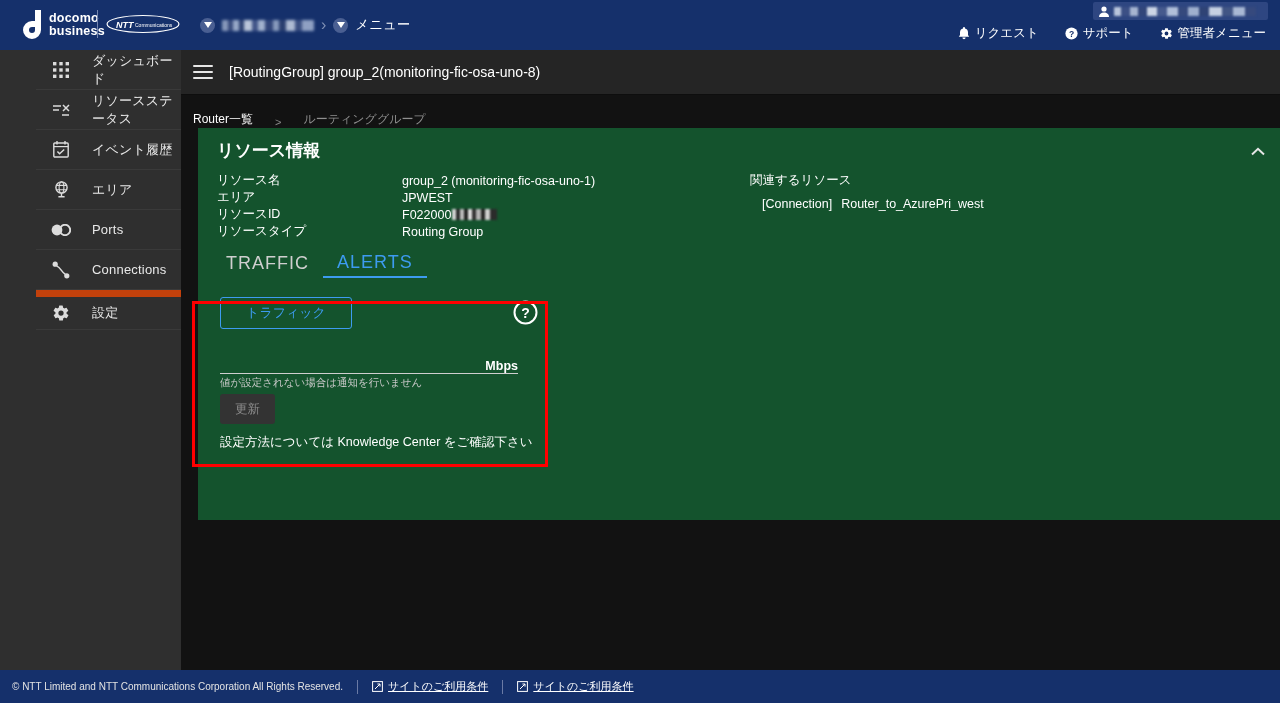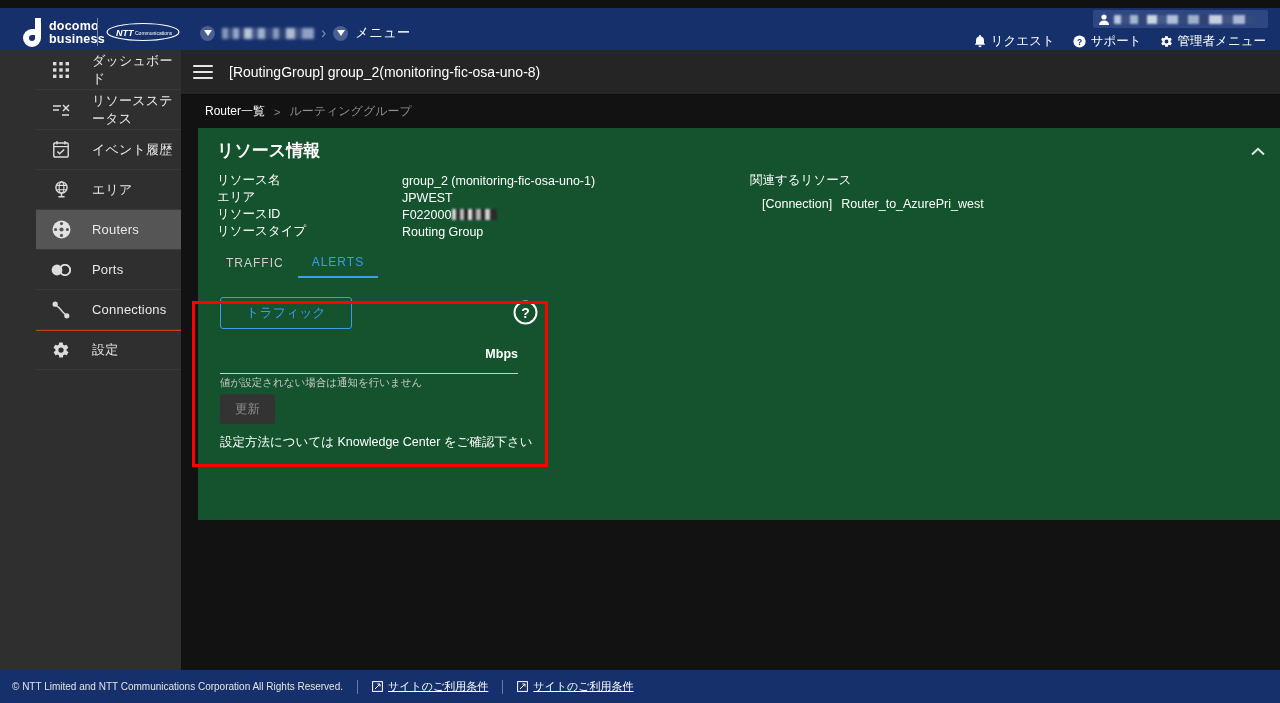--- a/index.html
+++ b/index.html
@@ -6,21 +6,21 @@
   html, body {
     width: 1280px; height: 703px;
     background: #111111;
     font-family: "Liberation Sans", "DejaVu Sans", sans-serif;
     color: #ffffff;
     overflow: hidden;
   }
 
   
   .topbar {
-    position: absolute; left: 0; top: 8px; width: 1280px; height: 50px;
+    position: absolute; left: 0; top: 0; width: 1280px; height: 50px;
     background: #15306b;
   }
   .logo-docomo {
     position: absolute; left: 18px; top: 10px;
     display: flex; align-items: center; gap: 7px;
   }
   .logo-d {
     width: 24px; height: 29px; position: relative;
   }
   .logo-d svg { display: block; }
@@ -72,21 +72,21 @@
     height: 9px; width: 142px;
     background: linear-gradient(90deg,#b9c5dc 0 5%, #3c5085 5% 11%, #a6b4d0 11% 17%,
       #32467a 17% 23%, #ccd5e5 23% 30%, #465a8d 30% 37%, #b0bed8 37% 45%,
       #35497d 45% 52%, #9fafcd 52% 60%, #2f4375 60% 67%, #c6d0e2 67% 76%,
       #415584 76% 84%, #a9b8d4 84% 92%, #36497d 92% 100%);
     filter: blur(1.3px); border-radius: 1px;
   }
 
   .topright-links {
     position: absolute; right: 14px; top: 25px;
-    display: flex; align-items: center; gap: 18px;
+    display: flex; align-items: center; gap: 26px;
     font-size: 12.5px; color: #ffffff;
   }
   .trl { display: flex; align-items: center; gap: 5px; cursor: pointer; }
   .trl svg { display: block; }
 
   
   .sidebar {
     position: absolute; left: 0; top: 50px; width: 181px; height: 620px;
     background: #2f2f2f;
   }
@@ -95,40 +95,40 @@
     padding-left: 10px; cursor: pointer;
     border-bottom: 1px solid #3a3a3a;
     margin-left: 36px;
   }
   .side-item .s-ico {
     width: 30px; height: 30px; display: flex;
     align-items: center; justify-content: center; flex: none;
   }
   .side-item .s-label { font-size: 13px; color: #e8e8e8; letter-spacing: .2px; }
   .side-item.active { background: #555555; }
-  .side-item.sep-top { border-top: 1px solid #c2410c; }
+  .side-item.sep-top { border-top: 7px solid #c2410c; }
 
   
   .main {
     position: absolute; left: 181px; top: 50px;
     width: 1099px; height: 620px; background: #121212;
   }
   .page-header {
     height: 45px; background: #252525;
     display: flex; align-items: center; gap: 16px; padding-left: 12px;
     border-bottom: 1px solid #0e0e0e;
   }
   .hamburger { width: 20px; height: 14px; display: flex; flex-direction: column;
     justify-content: space-between; cursor: pointer; }
   .hamburger span { display:block; height: 2px; background: #e6e6e6; border-radius: 1px; }
   .page-title { font-size: 14px; color: #ffffff; }
 
   .breadcrumb {
-    height: 33px; display: flex; align-items: center; gap: 9px;
-    padding-left: 24px; font-size: 12px;
+    height: 33px; display: flex; align-items: flex-end; gap: 22px;
+    padding-left: 12px; font-size: 12px;
   }
   .bc-link { color: #ffffff; cursor: pointer; }
   .bc-sep { color: #8a8a8a; font-size: 11px; }
   .bc-cur { color: #8f8f8f; }
 
   .card {
     position: absolute; left: 17px; top: 78px;
     width: 1087px; height: 392px; background: #14532d;
   }
   .card-title {
@@ -162,21 +162,21 @@
   .related-row { display: flex; gap: 9px; padding-left: 12px; font-size: 12.5px; }
   .related-type { color: #ffffff; }
   .related-link { color: #ffffff; cursor: pointer; }
 
   
   .tabs {
     position: absolute; left: 14px; top: 120px;
     display: flex; gap: 0; height: 32px;
   }
   .tab {
-    font-size: 12px; letter-spacing: 1px; padding: 0 14px;
+    font-size: 18px; letter-spacing: 1px; padding: 0 14px;
     display: flex; align-items: center; cursor: pointer;
     color: #cfcfcf; height: 30px;
   }
   .tab.active { color: #3d9bf0; border-bottom: 2px solid #3d9bf0; }
 
   
   .alert-panel {
     position: absolute; left: 11px; top: 162px;
     width: 356px; height: 166px;
   }
@@ -190,21 +190,21 @@
   }
   .help-icon {
     position: absolute; left: 304px; top: 10px;
     width: 25px; height: 25px; cursor: pointer;
   }
   .field-wrap {
     position: absolute; left: 11px; top: 58px;
     width: 298px; height: 26px;
     border-bottom: 1px solid #cfcfcf;
     display: flex; align-items: flex-end; justify-content: flex-end;
-    padding-bottom: 12px;
+    padding-bottom: 0;
   }
   .field-input {
     flex: 1; background: transparent; border: none; outline: none;
     color: #ffffff; font-size: 13px; text-align: right;
     font-family: "Liberation Sans", sans-serif;
   }
   .field-suffix { font-size: 12.5px; color: #ffffff; margin-left: 6px; font-weight: bold; }
   .field-hint {
     position: absolute; left: 11px; top: 86px;
     font-size: 10.5px; color: #c9c9c9;
@@ -366,35 +366,20 @@
       <svg width="17" height="17" viewBox="0 0 17 17">
         <circle cx="8.5" cy="6.5" r="5.6" fill="none" stroke="#dcdcdc" stroke-width="1.4"></circle>
         <ellipse cx="8.5" cy="6.5" rx="2.4" ry="5.6" fill="none" stroke="#dcdcdc" stroke-width="1.1"></ellipse>
         <path d="M3 4.4h11M3 8.8h11" stroke="#dcdcdc" stroke-width="1.1"></path>
         <path d="M8.5 12.1v3.4M5.4 15.8h6.2" stroke="#dcdcdc" stroke-width="1.4"></path>
       </svg>
     </span>
     <span class="s-label">エリア</span>
   </div>
 
-  <div class="side-item active">
-    <span class="s-ico">
-      <svg width="19" height="19" viewBox="0 0 19 19">
-        <circle cx="9.5" cy="9.5" r="9" fill="#e2e2e2"></circle>
-        <circle cx="9.5" cy="9.5" r="2.1" fill="#555555"></circle>
-        <g fill="#555555">
-          <circle cx="9.5" cy="3.6" r="1.6"></circle>
-            <circle cx="9.5" cy="15.4" r="1.6"></circle>
-          <circle cx="3.6" cy="9.5" r="1.6"></circle>
-            <circle cx="15.4" cy="9.5" r="1.6"></circle>
-        </g>
-      </svg>
-    </span>
-    <span class="s-label">Routers</span>
-  </div>
 
   <div class="side-item">
     <span class="s-ico">
       <svg width="20" height="12" viewBox="0 0 20 12">
         <circle cx="6" cy="6" r="5.4" fill="#dcdcdc"></circle>
         <circle cx="14" cy="6" r="5.2" fill="none" stroke="#dcdcdc" stroke-width="1.9"></circle>
       </svg>
     </span>
     <span class="s-label">Ports</span>
   </div>

